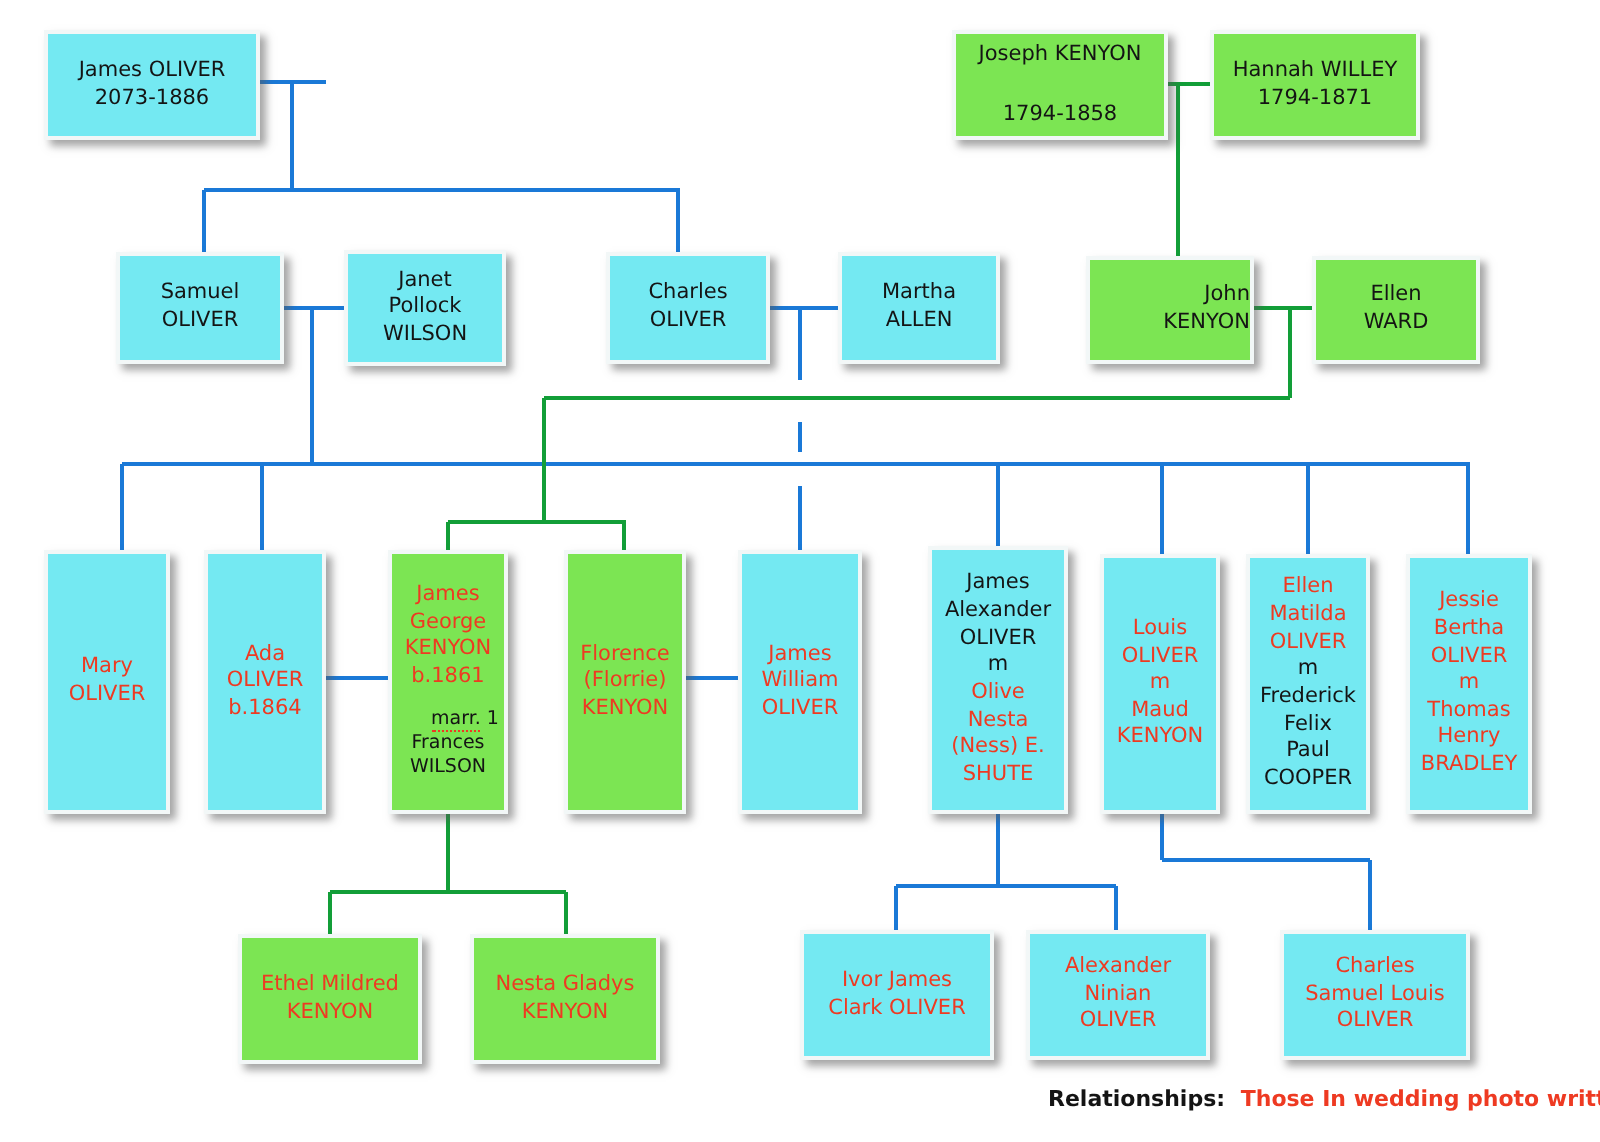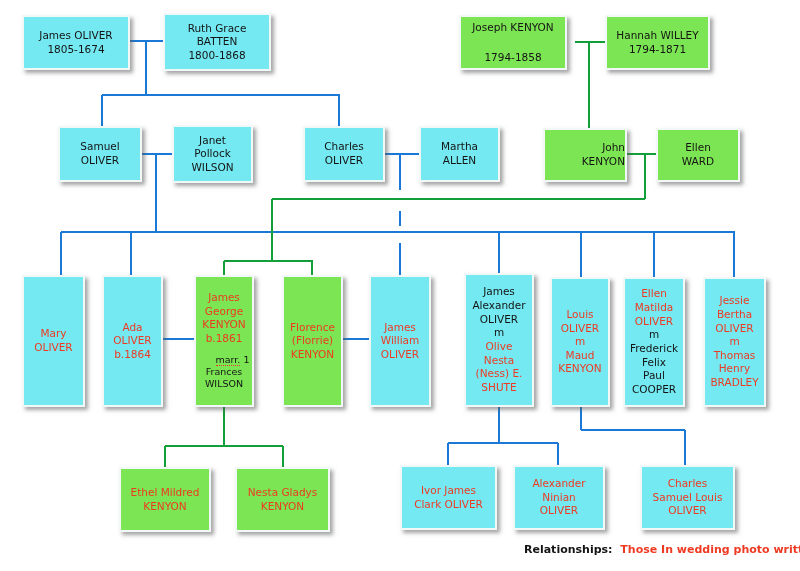--- a/index.html
+++ b/index.html
@@ -76,28 +76,23 @@
     <div class="conn green" style="left: 271px; top: 199px; width: 2px; height: 62px;"></div>
     <div class="conn green" style="left: 224px; top: 260px; width: 89px; height: 2px;"></div>
     <div class="conn green" style="left: 223px; top: 261px; width: 2px; height: 14px;"></div>
     <div class="conn green" style="left: 311px; top: 261px; width: 2px; height: 14px;"></div>
     <div class="conn green" style="left: 223px; top: 407px; width: 2px; height: 39px;"></div>
     <div class="conn green" style="left: 165px; top: 445px; width: 118px; height: 2px;"></div>
     <div class="conn green" style="left: 164px; top: 446px; width: 2px; height: 21px;"></div>
     <div class="conn green" style="left: 282px; top: 446px; width: 2px; height: 21px;"></div>
     <div class="box cyan" style="left: 22px; top: 15px; width: 108px; height: 55px;">
       <div class="tl k">James OLIVER</div>
-      <div class="tl k">1805-1674</div>
-    </div>
-    <div class="box cyan" style="left: 163px; top: 13px; width: 108px; height: 58px;">
-      <div class="tl k">Ruth Grace</div>
-      <div class="tl k">BATTEN</div>
-      <div class="tl k">1800-1868</div>
-    </div>
-    <div class="box green" style="left: 459px; top: 15px; width: 108px; height: 55px; gap: 16px;">
+      <div class="tl k">2073-1886</div>
+    </div>
+    <div class="box green" style="left: 476px; top: 15px; width: 108px; height: 55px; gap: 16px;">
       <div class="tl k">Joseph KENYON</div>
       <div class="tl k">1794-1858</div>
     </div>
     <div class="box green" style="left: 605px; top: 15px; width: 105px; height: 55px;">
       <div class="tl k">Hannah WILLEY</div>
       <div class="tl k">1794-1871</div>
     </div>
     <div class="box cyan" style="left: 58px; top: 126px; width: 84px; height: 56px;">
       <div class="tl k">Samuel</div>
       <div class="tl k">OLIVER</div>

